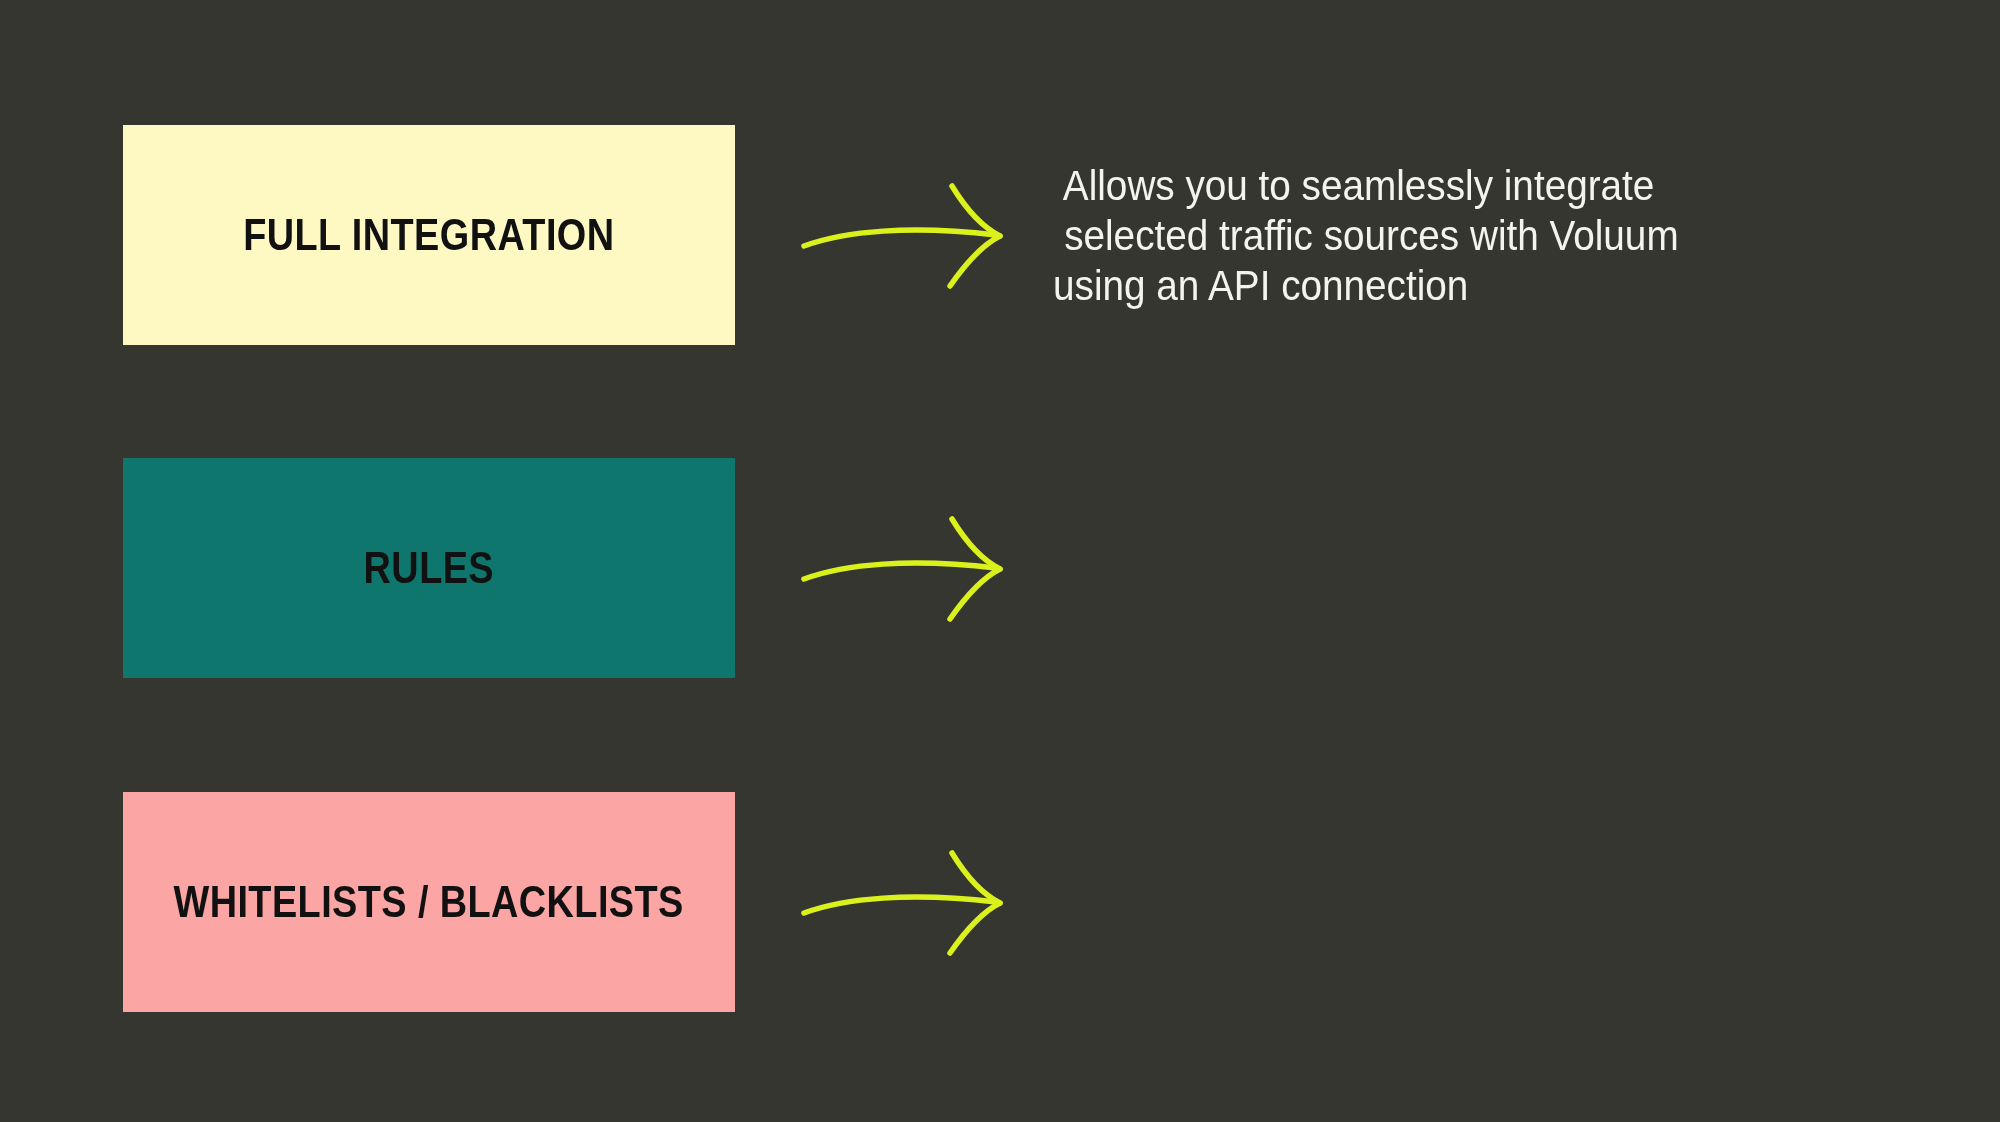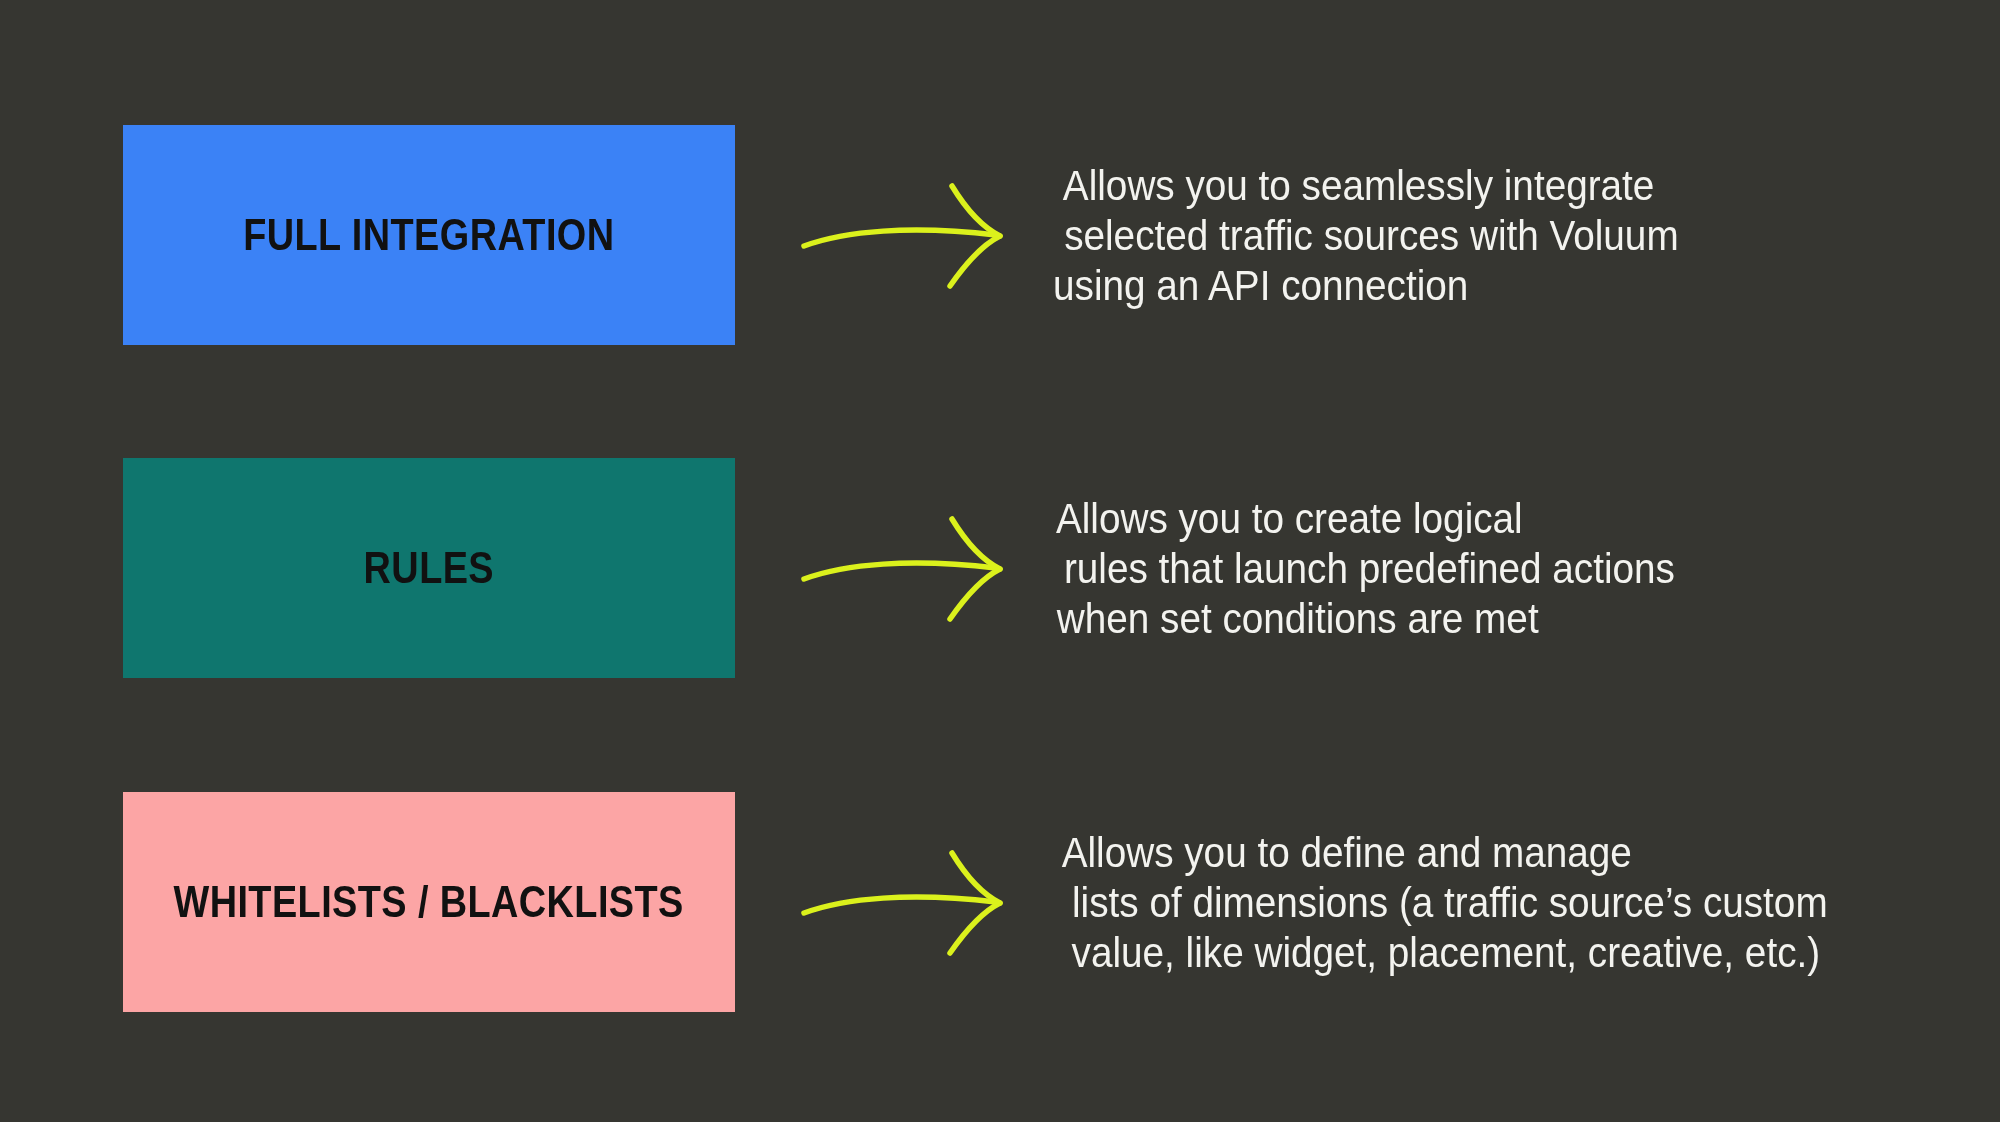--- a/index.html
+++ b/index.html
@@ -108,21 +108,21 @@
     transform-origin: center center;
     -webkit-font-smoothing: antialiased;
   }
 </style>
 </head>
 <body style="background: rgb(54, 54, 49);">
 
 <div id="slide" style="background: rgb(54, 54, 49);">
 
   <div class="feature-row" id="row-0">
-    <div class="label-box" style="background: #3b82f6;">
+    <div class="label-box" style="background: #fef9c3;">
       <div class="label-box-text" style="color: rgb(17, 17, 17);">FULL INTEGRATION</div>
     </div>
 
     <div class="arrow-wrap">
       <svg viewBox="0 0 215 125" xmlns="http://www.w3.org/2000/svg">
         <path class="arrow-stroke" d="M4 73 C 45 58, 110 52, 196 62" stroke="#dbf11c"></path>
         <path class="arrow-stroke" d="M152 13 C 166 36, 182 54, 200 63" stroke="#dbf11c"></path>
         <path class="arrow-stroke" d="M150 113 C 166 90, 182 72, 200 63" stroke="#dbf11c"></path>
       </svg>
     </div>
@@ -140,40 +140,30 @@
     </div>
 
     <div class="arrow-wrap">
       <svg viewBox="0 0 215 125" xmlns="http://www.w3.org/2000/svg">
         <path class="arrow-stroke" d="M4 73 C 45 58, 110 52, 196 62" stroke="#dbf11c"></path>
         <path class="arrow-stroke" d="M152 13 C 166 36, 182 54, 200 63" stroke="#dbf11c"></path>
         <path class="arrow-stroke" d="M150 113 C 166 90, 182 72, 200 63" stroke="#dbf11c"></path>
       </svg>
     </div>
 
-    <div class="desc-block">
-      <div class="desc-line" style="color: rgb(243, 243, 239);">Allows you to create logical</div>
-      <div class="desc-line" style="color: rgb(243, 243, 239);">rules that launch predefined actions</div>
-      <div class="desc-line" style="color: rgb(243, 243, 239);">when set conditions are met</div>
-    </div>
   </div>
 
   <div class="feature-row" id="row-2">
     <div class="label-box" style="background: #fca5a5;">
       <div class="label-box-text" style="color: rgb(17, 17, 17);">WHITELISTS / BLACKLISTS</div>
     </div>
 
     <div class="arrow-wrap">
       <svg viewBox="0 0 215 125" xmlns="http://www.w3.org/2000/svg">
         <path class="arrow-stroke" d="M4 73 C 45 58, 110 52, 196 62" stroke="#dbf11c"></path>
         <path class="arrow-stroke" d="M152 13 C 166 36, 182 54, 200 63" stroke="#dbf11c"></path>
         <path class="arrow-stroke" d="M150 113 C 166 90, 182 72, 200 63" stroke="#dbf11c"></path>
       </svg>
     </div>
 
-    <div class="desc-block">
-      <div class="desc-line" style="color: rgb(243, 243, 239);">Allows you to define and manage</div>
-      <div class="desc-line" style="color: rgb(243, 243, 239);">lists of dimensions (a traffic source’s custom</div>
-      <div class="desc-line" style="color: rgb(243, 243, 239);">value, like widget, placement, creative, etc.)</div>
-    </div>
   </div>
 
 </div>
 
 </body></html>

